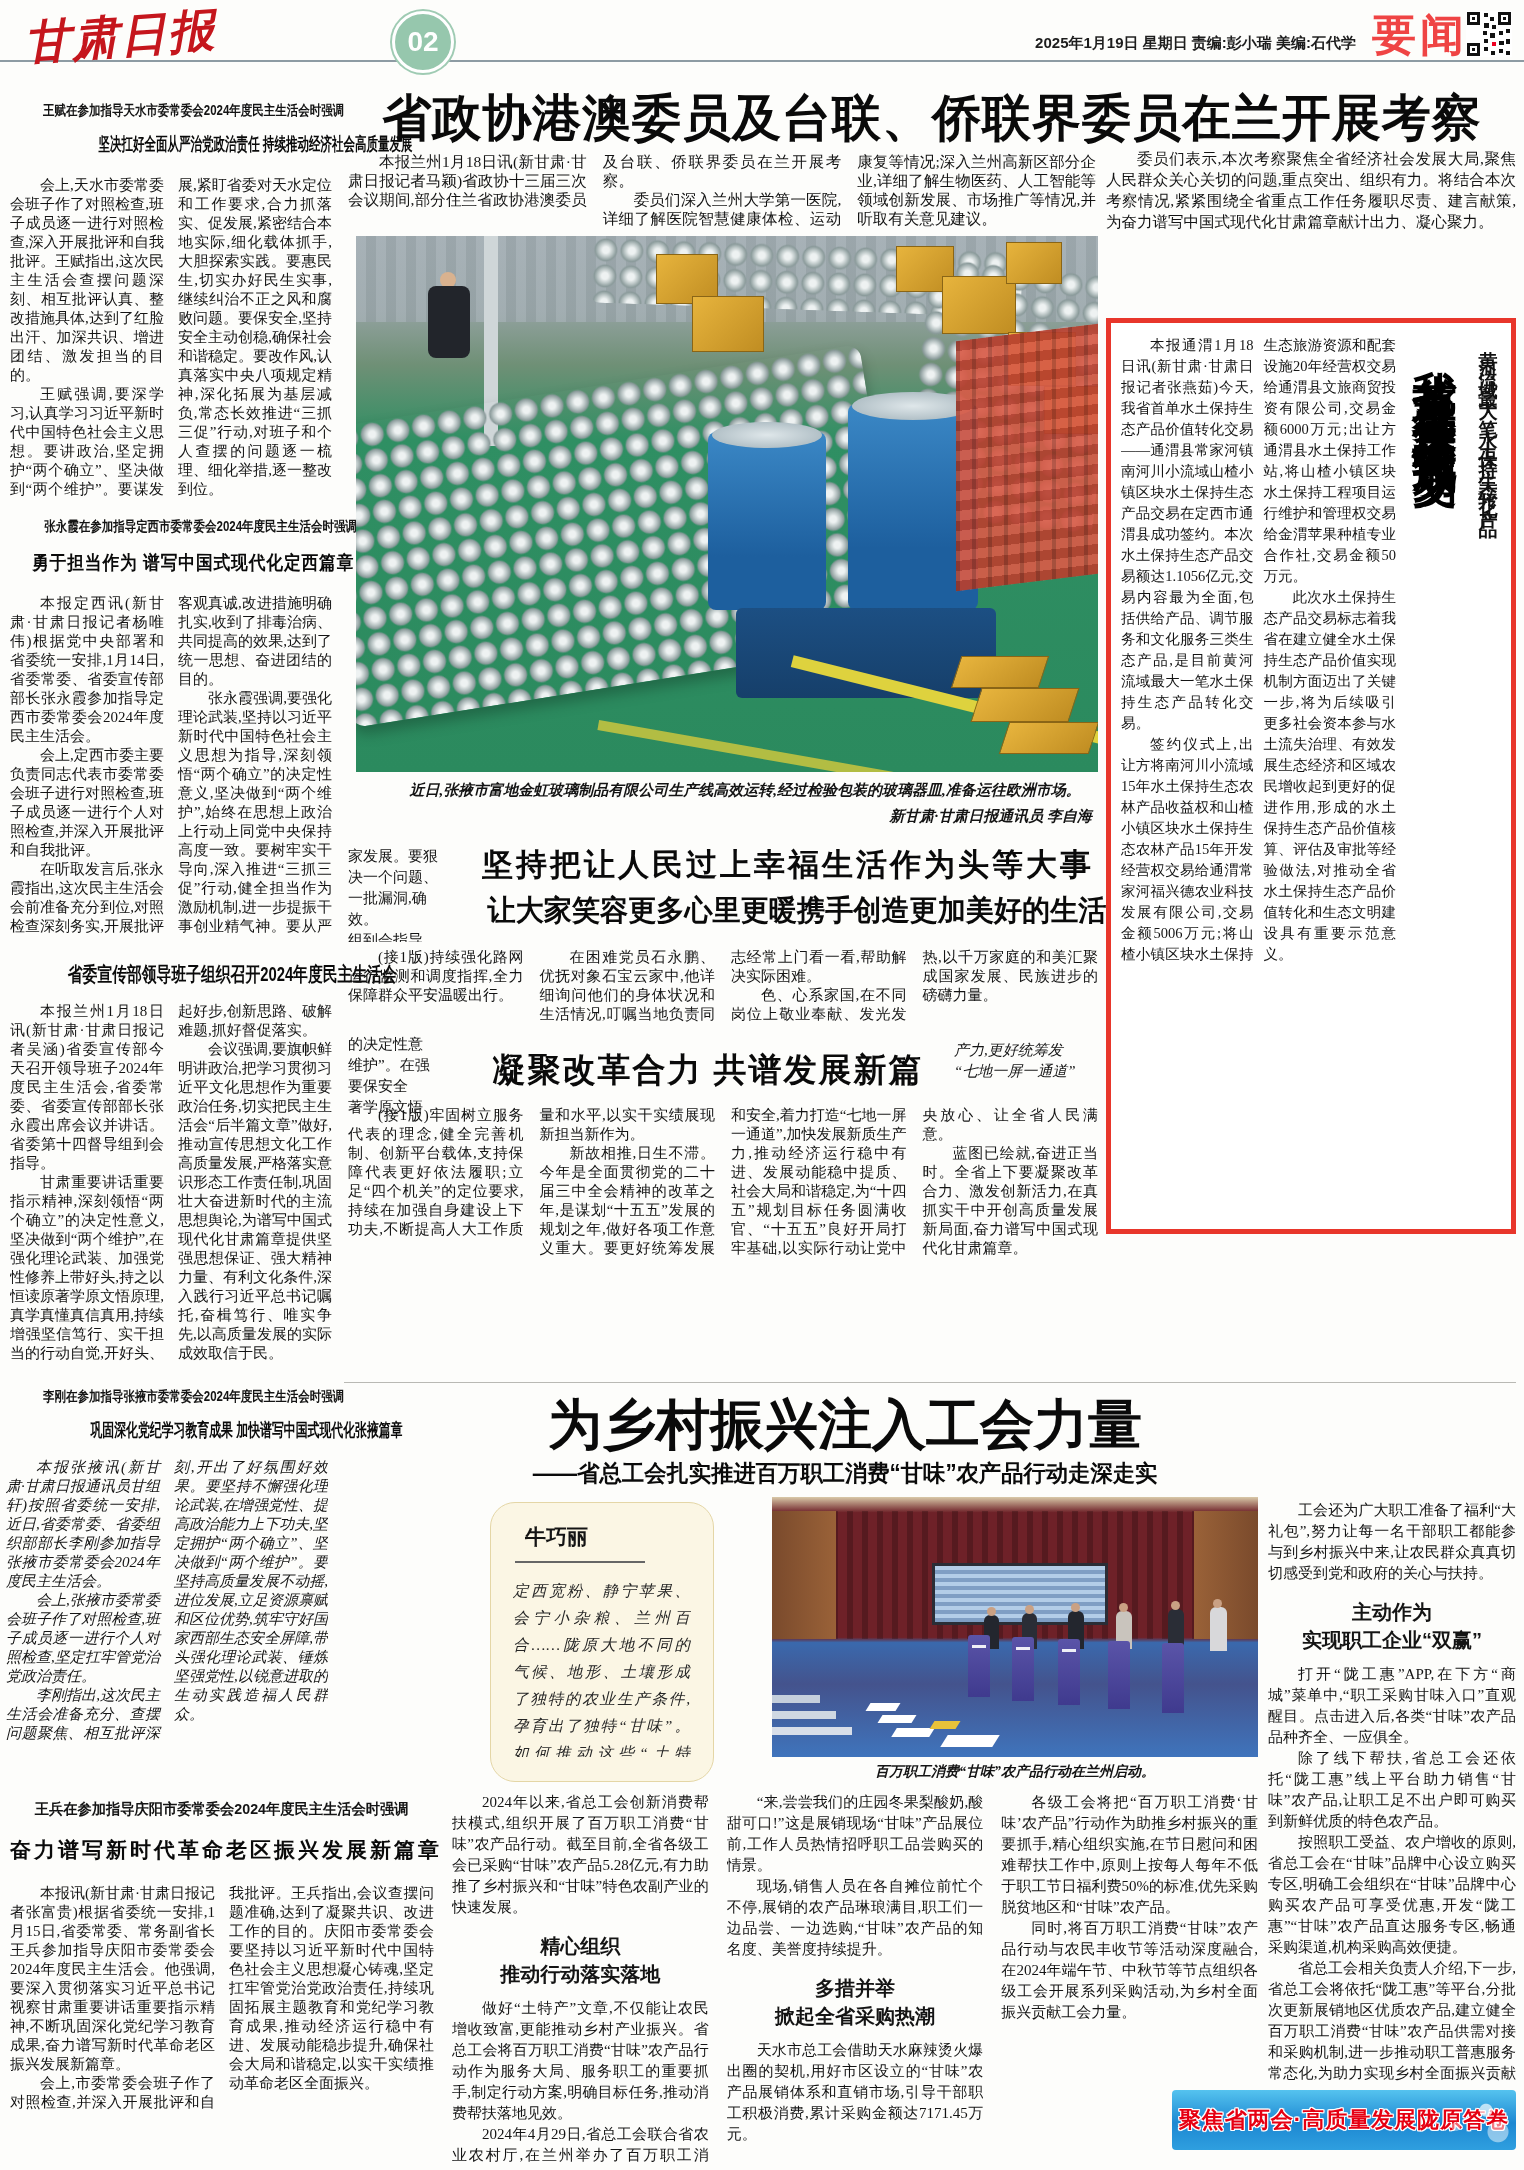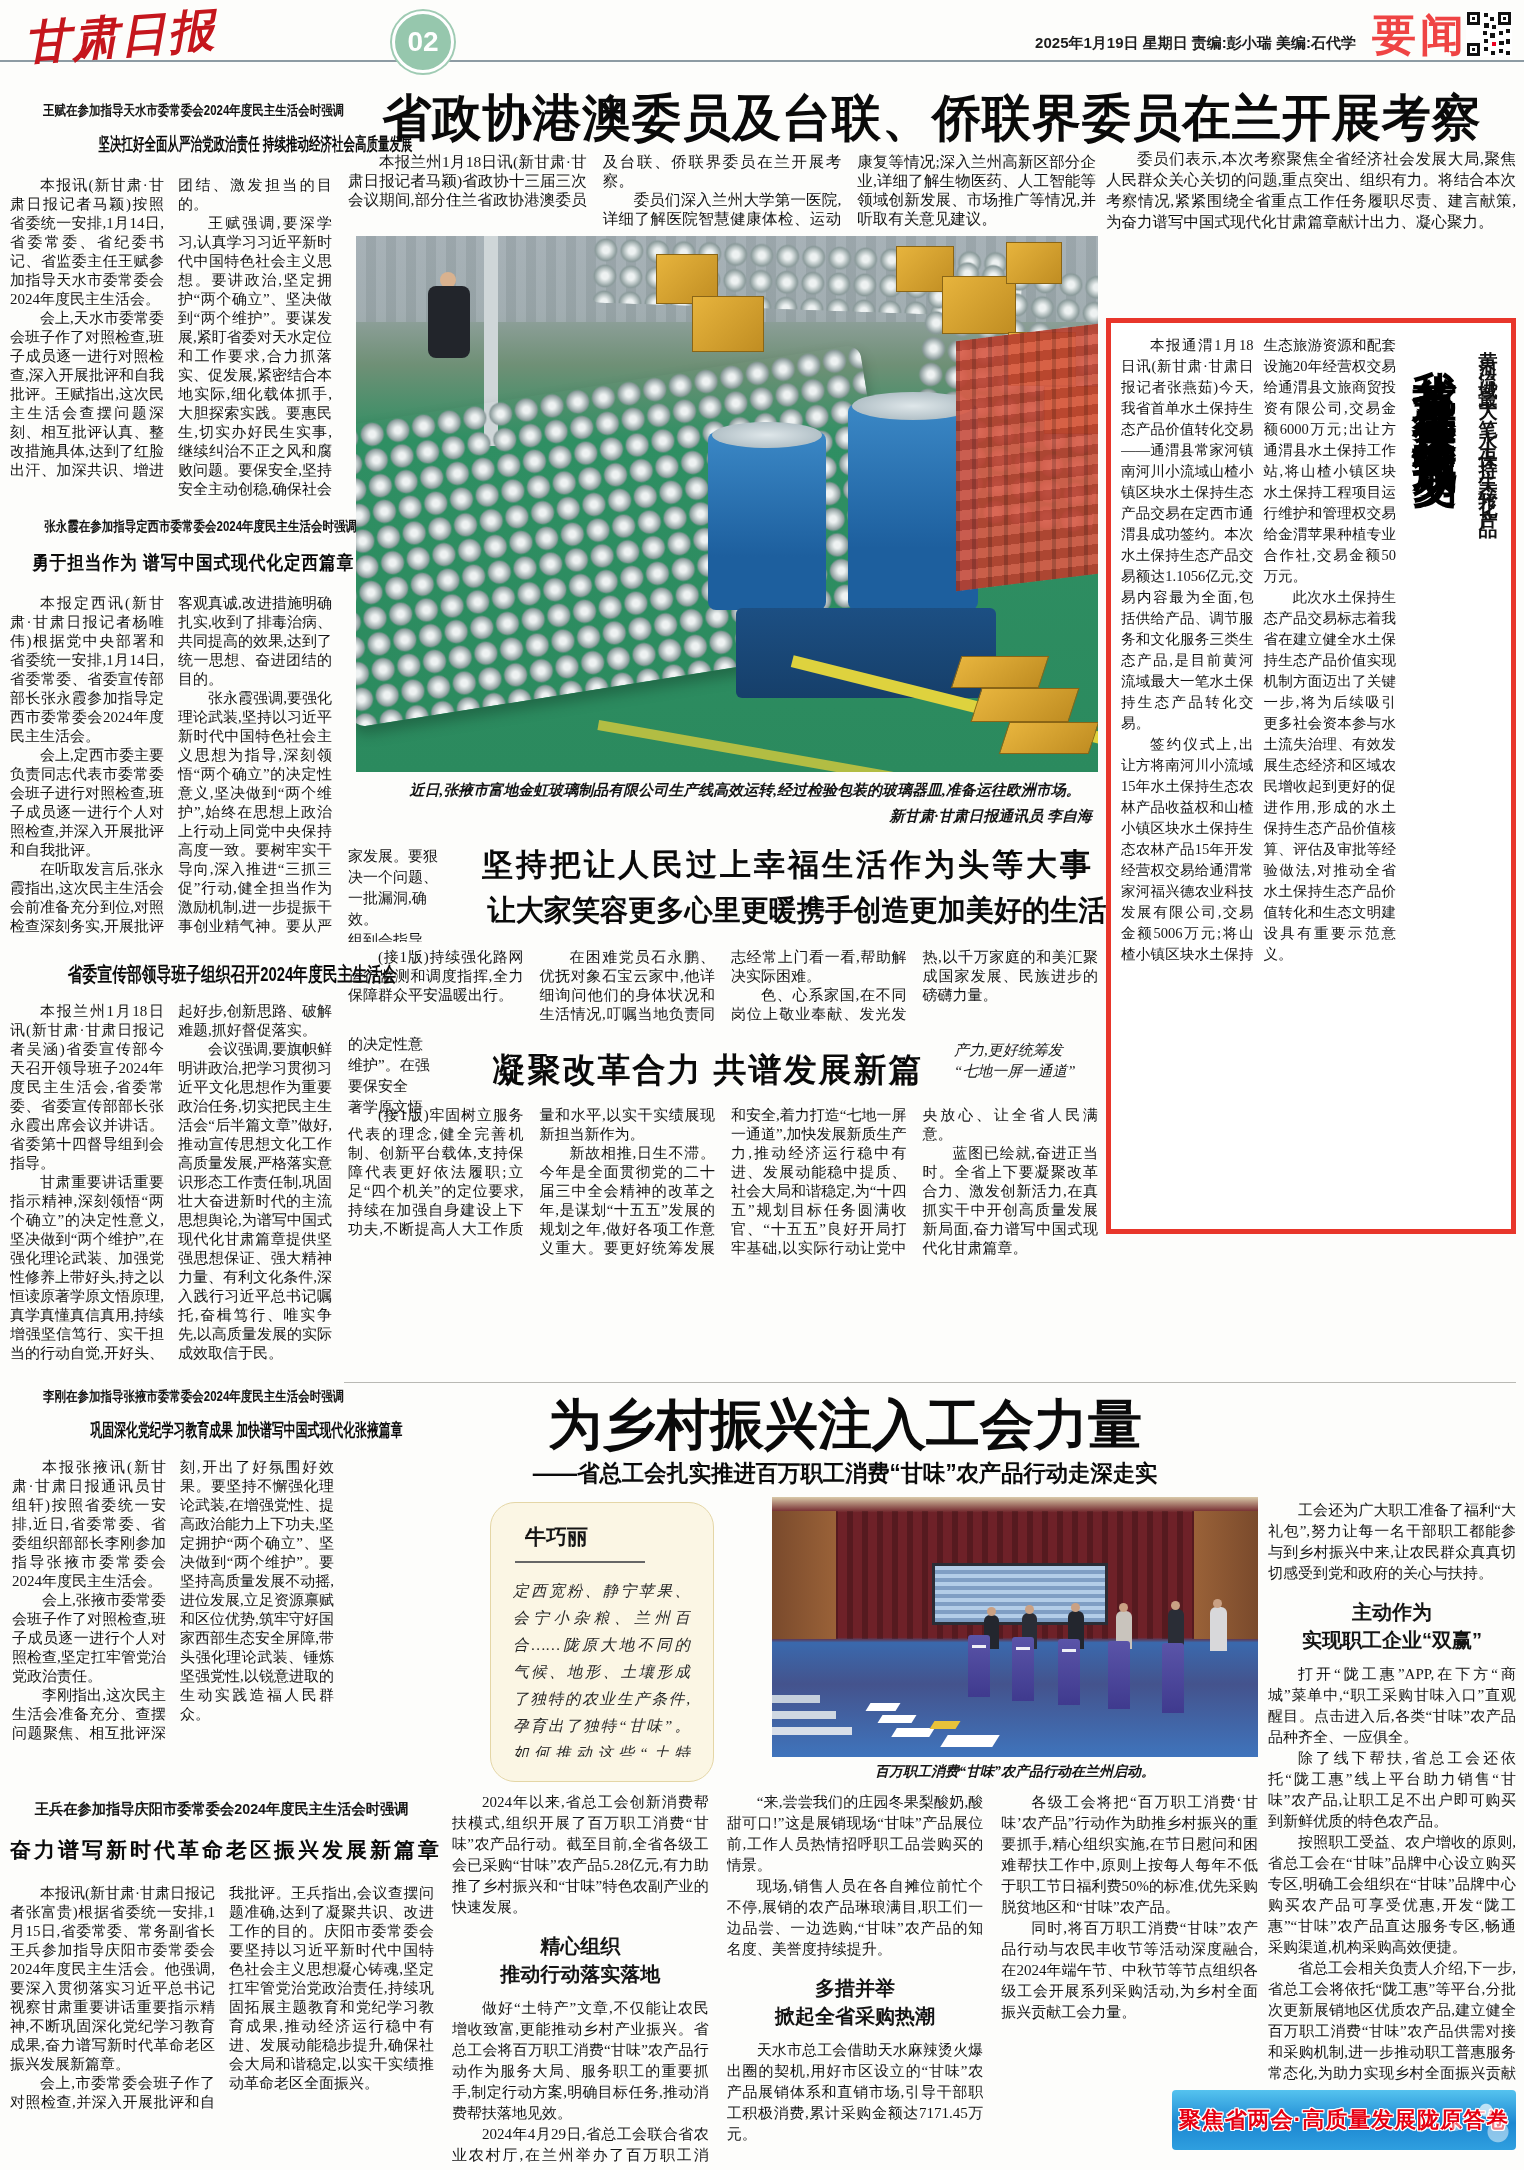--- a/index.html
+++ b/index.html
@@ -104,21 +104,20 @@
     </svg>
   </div>
 
   <div class="abs kicker" style="left:10px;top:102px;width:322px;font-size:14px;">
     <span style="--sx:0.82;">王赋在参加指导天水市委常委会2024年度民主生活会时强调</span>
   </div>
   <div class="abs hl" style="left:10px;top:128px;width:322px;font-size:18px;line-height:32px;">
     <span style="--sx:0.64;">坚决扛好全面从严治党政治责任 持续推动经济社会高质量发展</span>
   </div>
   <div class="abs body-text cols2" style="left:10px;top:176px;width:322px;height:330px;">
-      <p class="para">本报讯(新甘肃·甘肃日报记者马颖)按照省委统一安排,1月14日,省委常委、省纪委书记、省监委主任王赋参加指导天水市委常委会2024年度民主生活会。</p>
       <p class="para">会上,天水市委常委会班子作了对照检查,班子成员逐一进行对照检查,深入开展批评和自我批评。王赋指出,这次民主生活会查摆问题深刻、相互批评认真、整改措施具体,达到了红脸出汗、加深共识、增进团结、激发担当的目的。</p>
       <p class="para">王赋强调,要深学习,认真学习习近平新时代中国特色社会主义思想。要讲政治,坚定拥护“两个确立”、坚决做到“两个维护”。要谋发展,紧盯省委对天水定位和工作要求,合力抓落实、促发展,紧密结合本地实际,细化载体抓手,大胆探索实践。要惠民生,切实办好民生实事,继续纠治不正之风和腐败问题。要保安全,坚持安全主动创稳,确保社会和谐稳定。要改作风,认真落实中央八项规定精神,深化拓展为基层减负,常态长效推进“三抓三促”行动,对班子和个人查摆的问题逐一梳理、细化举措,逐一整改到位。</p>
     </div>
 
   <div class="abs kicker" style="left:10px;top:518px;width:322px;font-size:14px;">
     <span style="--sx:0.82;">张永霞在参加指导定西市委常委会2024年度民主生活会时强调</span>
   </div>
   <div class="abs hl" style="left:10px;top:546px;width:322px;font-size:19px;line-height:34px;">
     <span style="--sx:0.88;letter-spacing:1px;">勇于担当作为 谱写中国式现代化定西篇章</span>
   </div>
@@ -137,21 +136,21 @@
       <p class="para">甘肃重要讲话重要指示精神,深刻领悟“两个确立”的决定性意义,坚决做到“两个维护”,在强化理论武装、加强党性修养上带好头,持之以恒读原著学原文悟原理,真学真懂真信真用,持续增强坚信笃行、实干担当的行动自觉,开好头、起好步,创新思路、破解难题,抓好督促落实。</p>
       <p class="para">会议强调,要旗帜鲜明讲政治,把学习贯彻习近平文化思想作为重要政治任务,切实把民主生活会“后半篇文章”做好,推动宣传思想文化工作高质量发展,严格落实意识形态工作责任制,巩固壮大奋进新时代的主流思想舆论,为谱写中国式现代化甘肃篇章提供坚强思想保证、强大精神力量、有利文化条件,深入践行习近平总书记嘱托,奋楫笃行、唯实争先,以高质量发展的实际成效取信于民。</p>
     </div>
 
   <div class="abs kicker" style="left:10px;top:1388px;width:322px;font-size:14px;">
     <span style="--sx:0.82;">李刚在参加指导张掖市委常委会2024年度民主生活会时强调</span>
   </div>
   <div class="abs hl" style="left:10px;top:1414px;width:322px;font-size:18px;line-height:32px;">
     <span style="--sx:0.66;">巩固深化党纪学习教育成果 加快谱写中国式现代化张掖篇章</span>
   </div>
-  <div class="abs body-text cols2" style="left:12px;top:1458px;width:322px;height:312px;">
+  <div class="abs body-text cols2" style="left:6px;top:1458px;width:322px;height:312px;font-style:italic;">
       <p class="para">本报张掖讯(新甘肃·甘肃日报通讯员甘组轩)按照省委统一安排,近日,省委常委、省委组织部部长李刚参加指导张掖市委常委会2024年度民主生活会。</p>
       <p class="para">会上,张掖市委常委会班子作了对照检查,班子成员逐一进行个人对照检查,坚定扛牢管党治党政治责任。</p>
       <p class="para">李刚指出,这次民主生活会准备充分、查摆问题聚焦、相互批评深刻,开出了好氛围好效果。要坚持不懈强化理论武装,在增强党性、提高政治能力上下功夫,坚定拥护“两个确立”、坚决做到“两个维护”。要坚持高质量发展不动摇,进位发展,立足资源禀赋和区位优势,筑牢守好国家西部生态安全屏障,带头强化理论武装、锤炼坚强党性,以锐意进取的生动实践造福人民群众。</p>
     </div>
 
   <div class="abs kicker" style="left:10px;top:1800px;width:424px;font-size:15px;">
     <span style="--sx:0.95;">王兵在参加指导庆阳市委常委会2024年度民主生活会时强调</span>
   </div>
   <div class="abs hl" style="left:10px;top:1832px;width:424px;font-size:21px;line-height:36px;">
     <span style="letter-spacing:3px;">奋力谱写新时代革命老区振兴发展新篇章</span>

